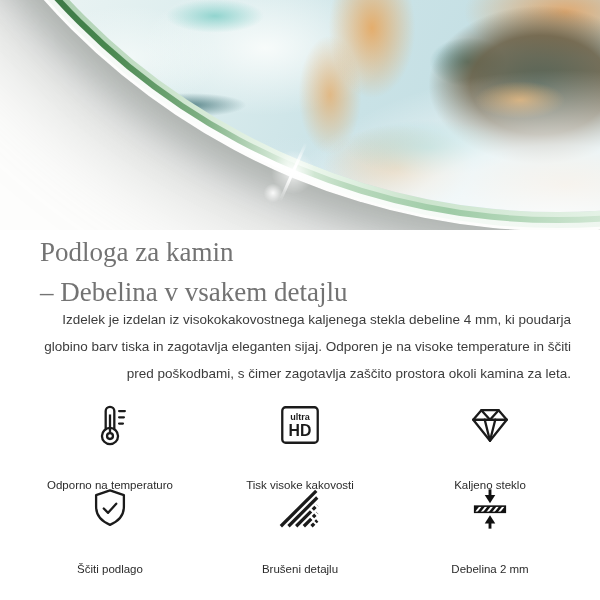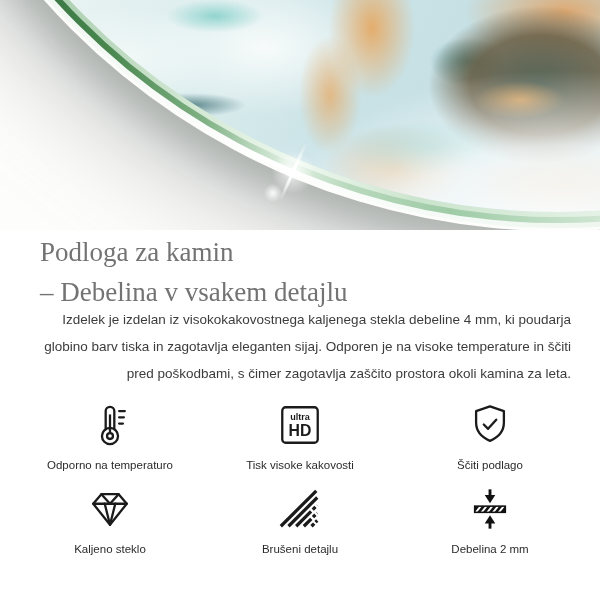--- a/index.html
+++ b/index.html
@@ -48,21 +48,21 @@
   
   .heading{position:absolute;left:40px;top:232px;width:540px;
         font-family:"Liberation Serif","DejaVu Serif",serif;font-size:27px;line-height:40px;
         font-weight:400;color:#737373;}
   .desc{position:absolute;left:31px;top:306px;width:540px;
         font-size:13.5px;line-height:27px;color:#3c3c3c;text-align:right;}
 
   
   .features{position:absolute;left:15px;top:402px;width:570px;
         display:grid;grid-template-columns:repeat(3,1fr);row-gap:12px;}
-  .feature{display:flex;flex-direction:column;align-items:center;height:72px;}
+  .feature{display:flex;flex-direction:column;align-items:center;height:72px;gap:20px;}
   .feature svg{width:46px;height:46px;display:block;}
   .feature .label{margin-top:11px;font-size:11.5px;color:#2b2b2b;white-space:nowrap;}
   .stroke{fill:none;stroke:#1b1b1b;stroke-width:2.4;}
   .round{stroke-linejoin:round;stroke-linecap:round;}
 </style>
 </head>
 <body>
 
 <div class="page">
 
@@ -111,37 +111,37 @@
           <text x="24" y="19" text-anchor="middle" font-family="Liberation Sans, sans-serif" font-size="9.5" font-weight="700" fill="#1b1b1b">ultra</text>
           <text x="24" y="35.5" text-anchor="middle" font-family="Liberation Sans, sans-serif" font-size="16.5" font-weight="700" fill="#1b1b1b">HD</text>
         </svg>
       </span>
       <span class="label">Tisk visoke kakovosti</span>
     </div>
 
     <div class="feature">
       <span>
         <svg viewBox="0 0 48 48">
-          <path class="stroke round" d="M24,4.5 L38.5,9.5 V21.5 C38.5,30.5 32.5,37 24,40.5 C15.5,37 9.5,30.5 9.5,21.5 V9.5 Z"></path>
-          <path class="stroke round" d="M17.5,23.5 L22,28 L30.5,18.5"></path>
-        </svg>
-      </span>
-      <span class="label">Ščiti podlago</span>
-    </div>
-
-    <div class="feature">
-      <span>
-        <svg viewBox="0 0 48 48">
           <path class="stroke round" d="M15,8.5 H33 L41.5,18.5 L24,40.5 L6.5,18.5 Z" stroke-width="2.1"></path>
           <path class="stroke round" d="M6.5,18.5 H41.5" stroke-width="2.1"></path>
           <path class="stroke round" d="M15,8.5 L24,18.5 L33,8.5" stroke-width="2.1"></path>
           <path class="stroke round" d="M18.5,18.5 L24,40.5 L29.5,18.5" stroke-width="2.1"></path>
         </svg>
       </span>
       <span class="label">Kaljeno steklo</span>
+    </div>
+
+    <div class="feature">
+      <span>
+        <svg viewBox="0 0 48 48">
+          <path class="stroke round" d="M24,4.5 L38.5,9.5 V21.5 C38.5,30.5 32.5,37 24,40.5 C15.5,37 9.5,30.5 9.5,21.5 V9.5 Z"></path>
+          <path class="stroke round" d="M17.5,23.5 L22,28 L30.5,18.5"></path>
+        </svg>
+      </span>
+      <span class="label">Ščiti podlago</span>
     </div>
 
     <div class="feature">
       <span>
         <svg viewBox="0 0 48 48">
           <line x1="4" y1="42" x2="41" y2="5" stroke="#1b1b1b" stroke-width="3.4"></line>
           <line x1="12" y1="42" x2="42" y2="12" stroke="#1b1b1b" stroke-width="3.4"></line>
           <line x1="20" y1="42" x2="42" y2="20" stroke="#1b1b1b" stroke-width="3.4" stroke-dasharray="22 2.5 4 2.5"></line>
           <line x1="28" y1="42" x2="42" y2="28" stroke="#1b1b1b" stroke-width="3.4" stroke-dasharray="11 2.5 3.5 2.5"></line>
           <line x1="36" y1="42" x2="42" y2="36" stroke="#1b1b1b" stroke-width="3.4" stroke-dasharray="4 2 2.5 2"></line>

